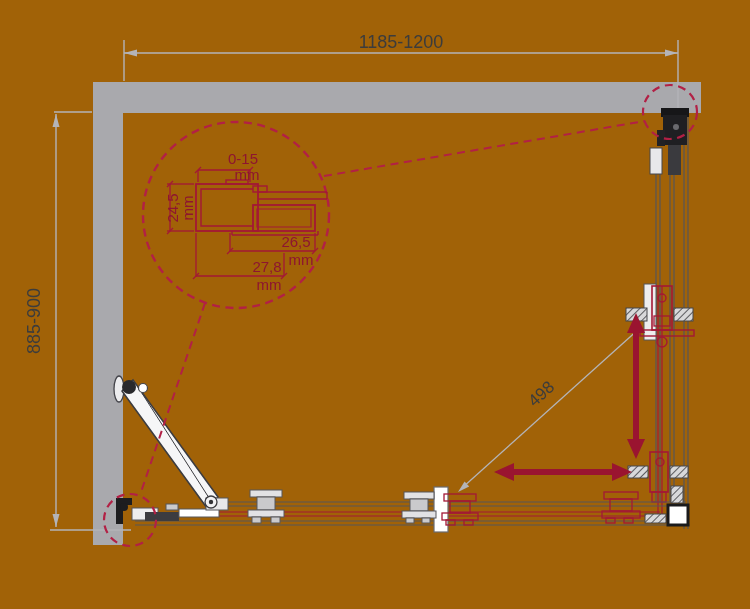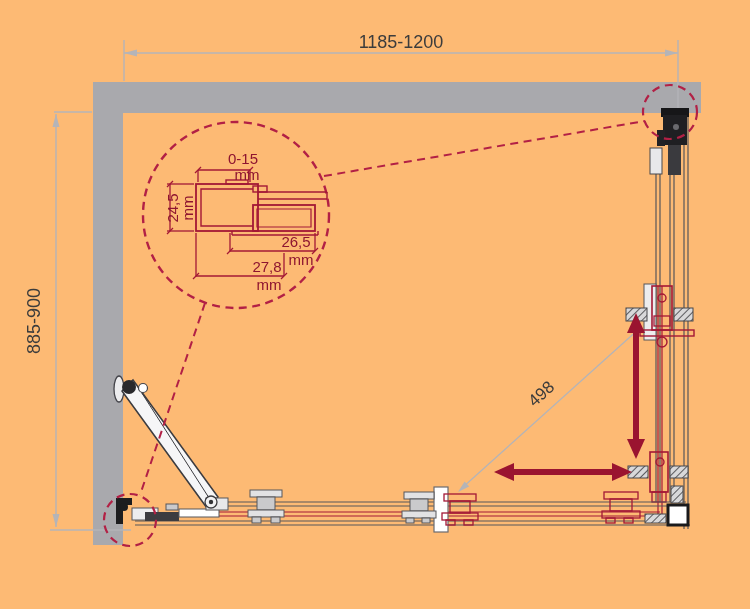--- a/index.html
+++ b/index.html
@@ -1,16 +1,16 @@
 <!DOCTYPE html>
 <html><head>
 <meta charset="utf-8">
 <style>
   html,body{margin:0;padding:0;background:#ffffff;}
-  #stage{position:relative;width:750px;height:609px;background:#fdba74;overflow:hidden;
+  #stage{position:relative;width:750px;height:609px;background:#a16207;overflow:hidden;
          font-family:"Liberation Sans", sans-serif;}
   svg{display:block;}
   svg text{font-family:"Liberation Sans", sans-serif;}
   .dim-text{fill:#3c3c3c;font-size:18px;}
   .detail-text{fill:#8e1530;font-size:15px;}
   .travel-text{fill:#3c3c3c;font-size:17px;}
   .dimline{stroke:#b4b4b8;stroke-width:1.4;fill:none;}
   .maroon{stroke:#a31836;fill:none;}
   .dash{stroke:#b22045;fill:none;stroke-dasharray:8 5.5;}
   .gline{stroke:#56565a;stroke-width:1.2;fill:none;}

